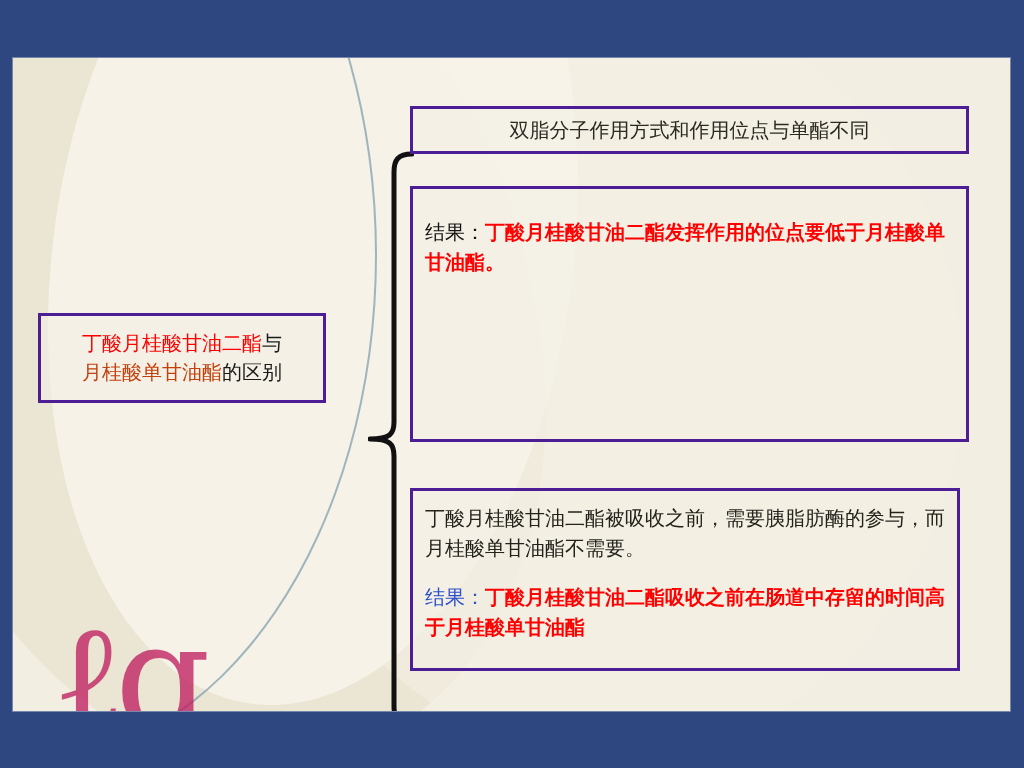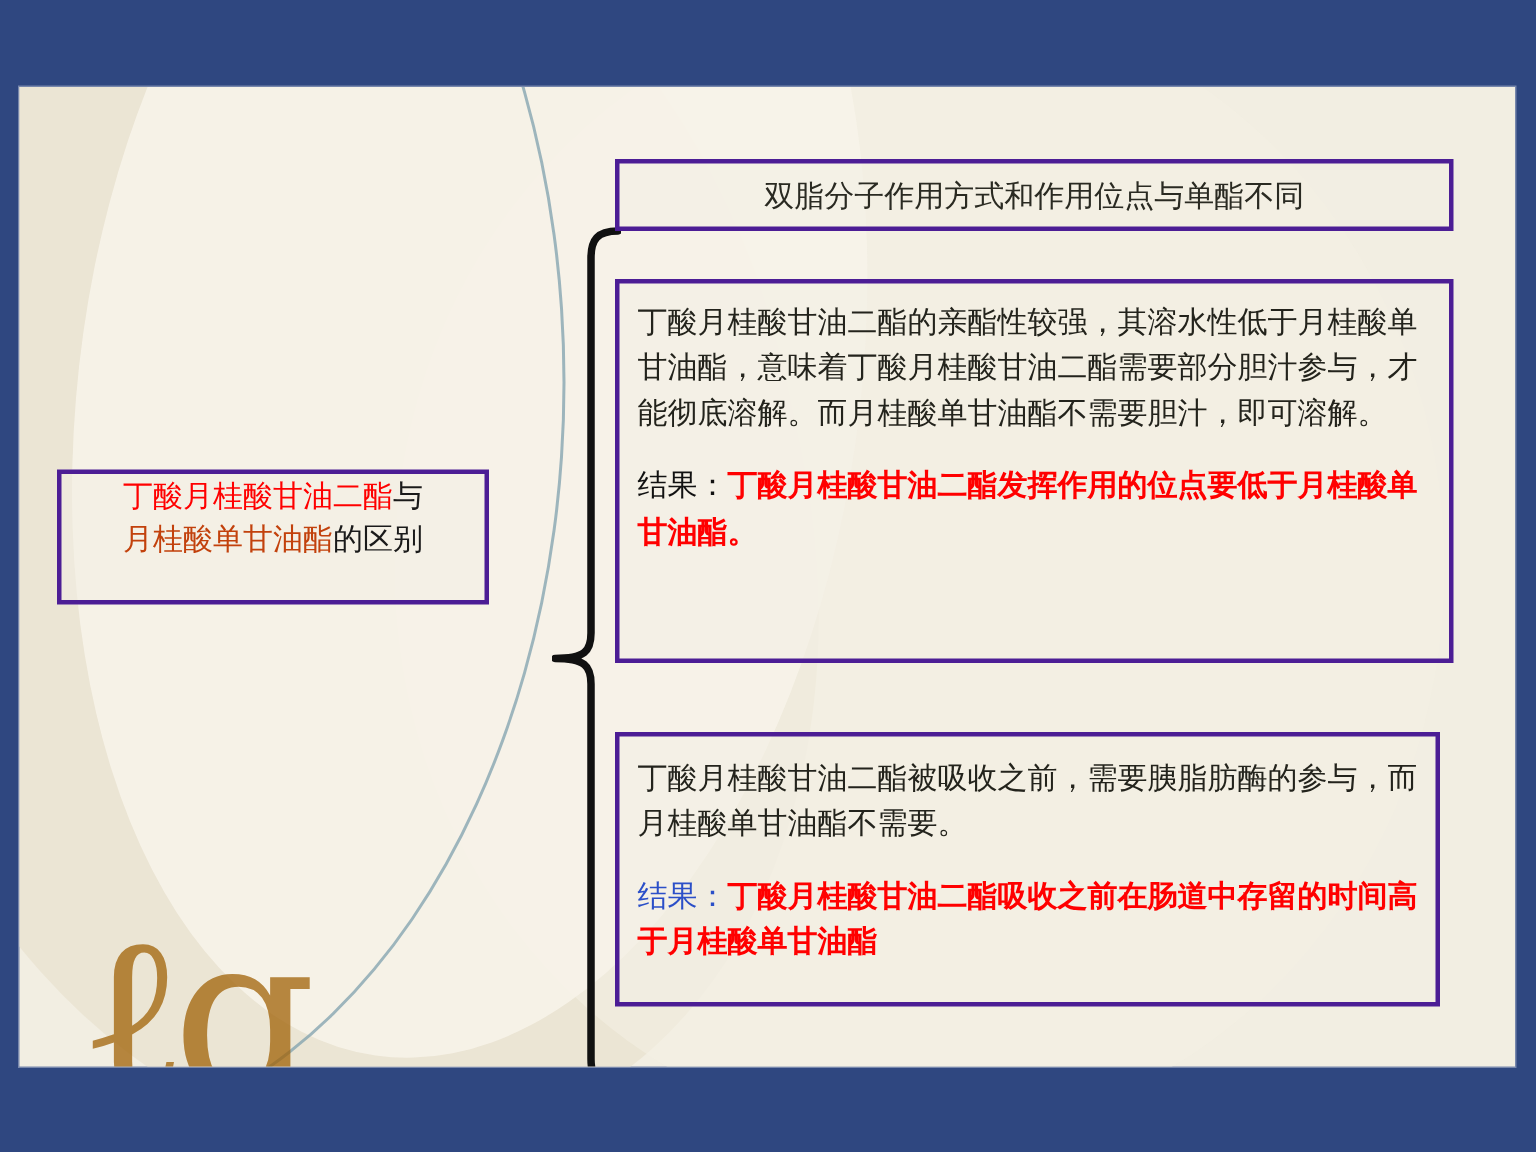--- a/index.html
+++ b/index.html
@@ -45,35 +45,35 @@
     left:-330px;top:-310px;width:690px;height:1010px;
     border:2px solid #7FA0AE;
     border-radius:50%;
     opacity:.75;
     background:transparent;
   }
   #deco-letter{
     left:40px;top:545px;
     font-family:"DejaVu Serif","Liberation Serif",serif;
     font-size:150px;line-height:1;
-    color:#a16207;opacity:.75;
+    color:#be185d;opacity:.75;
     letter-spacing:-10px;
   }
 
   
   .gbox{
     position:absolute;
     border:3px solid #4c1d95;
     background:rgba(243,239,227,0.55);
     box-sizing:border-box;
     font-family:"DejaVu Sans","Liberation Sans",sans-serif;
   }
   #left-label{
     left:25px;top:255px;width:288px;height:90px;
-    display:flex;align-items:flex-start;justify-content:center;
+    display:flex;align-items:center;justify-content:center;
     text-align:center;
   }
   #left-label .ll-line{display:block;white-space:nowrap;font-size:20px;line-height:1.45;}
   .t-red{color:#FF0000;}
   .t-blue{color:#c2410c;margin-top:40px;}
   .t-black{color:#1A1A1A;}
 
   #box-title{
     left:397px;top:48px;width:559px;height:48px;
     display:flex;align-items:center;justify-content:center;
@@ -126,21 +126,20 @@
       <svg width="46" height="578" viewBox="0 0 46 578" fill="none" aria-hidden="true">
         <path d="M44 4 C30 4 26 10 26 22 L26 272 C26 284 22 289 2 289 C22 289 26 294 26 306 L26 556 C26 568 30 574 44 574" stroke="#111111" stroke-width="5" stroke-linecap="round" stroke-linejoin="round" fill="none"></path>
       </svg>
     </div>
 
     <div class="gbox" id="box-title">
       <span class="bt-text">双脂分子作用方式和作用位点与单酯不同</span>
     </div>
 
     <div class="gbox" id="box-one">
-      <p class="para">丁酸月桂酸甘油二酯的亲酯性较强，其溶水性低于月桂酸单甘油酯，意味着丁酸月桂酸甘油二酯需要部分胆汁参与，才能彻底溶解。而月桂酸单甘油酯不需要胆汁，即可溶解。</p>
       <div class="gap"></div>
       <p class="para">
         <span class="res-label">结果：</span><span class="res-body">丁酸月桂酸甘油二酯发挥作用的位点要低于月桂酸单甘油酯。</span>
       </p>
     </div>
 
     <div class="gbox" id="box-two">
       <p class="para">丁酸月桂酸甘油二酯被吸收之前，需要胰脂肪酶的参与，而月桂酸单甘油酯不需要。</p>
       <div class="gap"></div>
       <p class="para">

